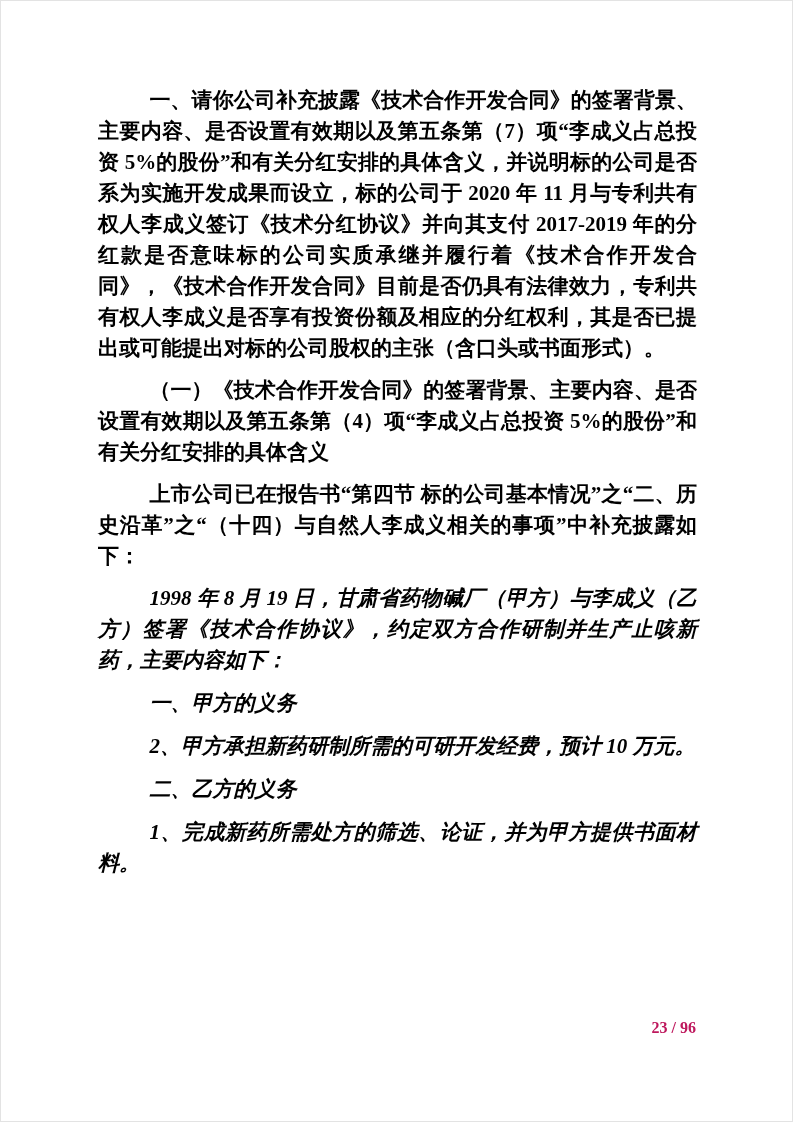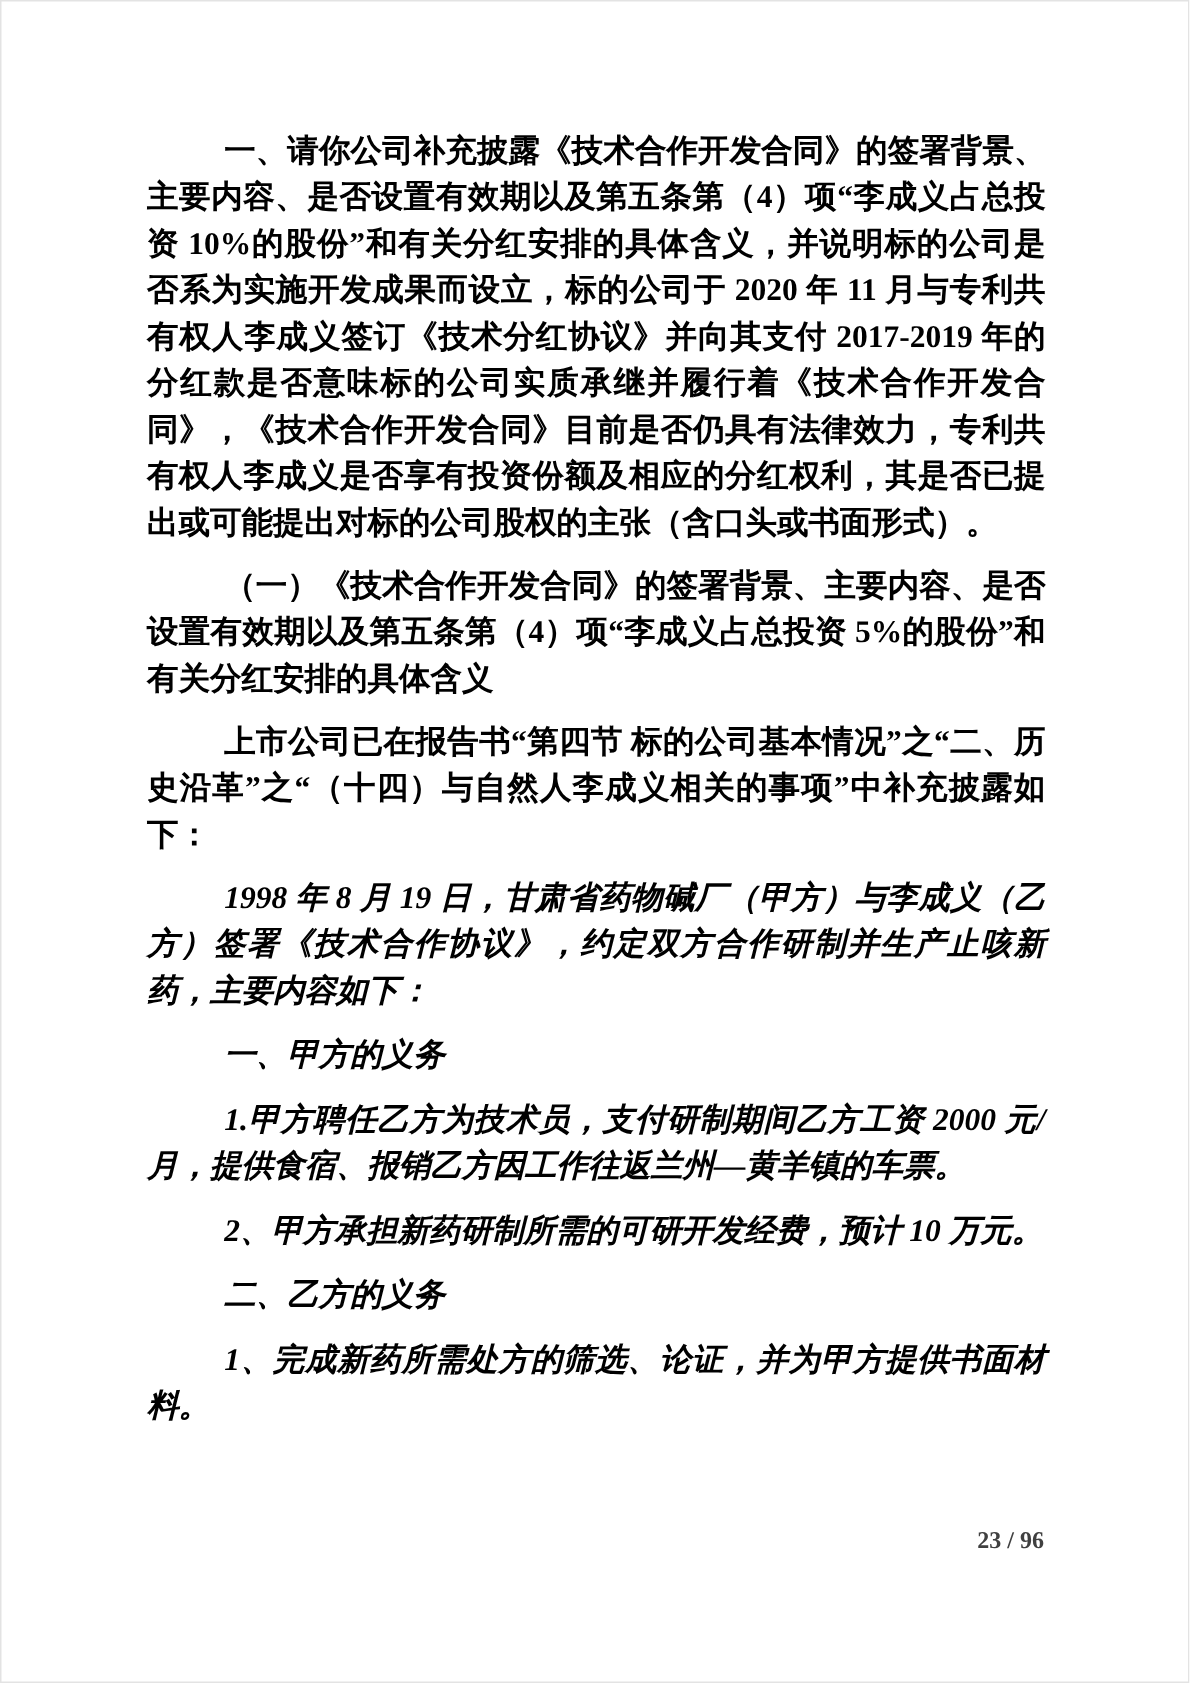--- a/index.html
+++ b/index.html
@@ -43,41 +43,40 @@
     line-height: 31px;
     margin-bottom: 12px;
   }
   .footer-pagenum {
     position: absolute;
     right: 96px;
     top: 1018px;
     font-size: 16px;
     font-weight: bold;
     font-family: "Liberation Serif", serif;
-    color: #404040;
+    color: #be185d;
   }
 </style>
 </head>
 <body>
 
 <div class="page">
 
-  <p class="para song-bold">一、请你公司补充披露《技术合作开发合同》的签署背景、主要内容、是否设置有效期以及第五条第（4）项“李成义占总投资 10%的股份”和有关分红安排的具体含义，并说明标的公司是否系为实施开发成果而设立，标的公司于 2020 年 11 月与专利共有权人李成义签订《技术分红协议》并向其支付 2017-2019 年的分红款是否意味标的公司实质承继并履行着《技术合作开发合同》，《技术合作开发合同》目前是否仍具有法律效力，专利共有权人李成义是否享有投资份额及相应的分红权利，其是否已提出或可能提出对标的公司股权的主张（含口头或书面形式）。</p>
+  <p class="para song-bold">一、请你公司补充披露《技术合作开发合同》的签署背景、主要内容、是否设置有效期以及第五条第（7）项“李成义占总投资 5%的股份”和有关分红安排的具体含义，并说明标的公司是否系为实施开发成果而设立，标的公司于 2020 年 11 月与专利共有权人李成义签订《技术分红协议》并向其支付 2017-2019 年的分红款是否意味标的公司实质承继并履行着《技术合作开发合同》，《技术合作开发合同》目前是否仍具有法律效力，专利共有权人李成义是否享有投资份额及相应的分红权利，其是否已提出或可能提出对标的公司股权的主张（含口头或书面形式）。</p>
 
   <p class="para song-bold">（一）《技术合作开发合同》的签署背景、主要内容、是否设置有效期以及第五条第（4）项“李成义占总投资 5%的股份”和有关分红安排的具体含义</p>
 
   <p class="para song">上市公司已在报告书“第四节 标的公司基本情况”之“二、历史沿革”之“（十四）与自然人李成义相关的事项”中补充披露如下：</p>
 
 
   <p class="para kai">1998 年 8 月 19 日，甘肃省药物碱厂（甲方）与李成义（乙方）签署《技术合作协议》，约定双方合作研制并生产止咳新药，主要内容如下：</p>
 
 
   <p class="para kai">一、甲方的义务</p>
 
-  <p class="para kai">1.甲方聘任乙方为技术员，支付研制期间乙方工资 2000 元/月，提供食宿、报销乙方因工作往返兰州—黄羊镇的车票。</p>
 
   <p class="para kai">2、甲方承担新药研制所需的可研开发经费，预计 10 万元。</p>
 
   <p class="para kai">二、乙方的义务</p>
 
   <p class="para kai">1、完成新药所需处方的筛选、论证，并为甲方提供书面材料。</p>
 
   <div class="footer-pagenum">23 / 96</div>
 
 </div>

